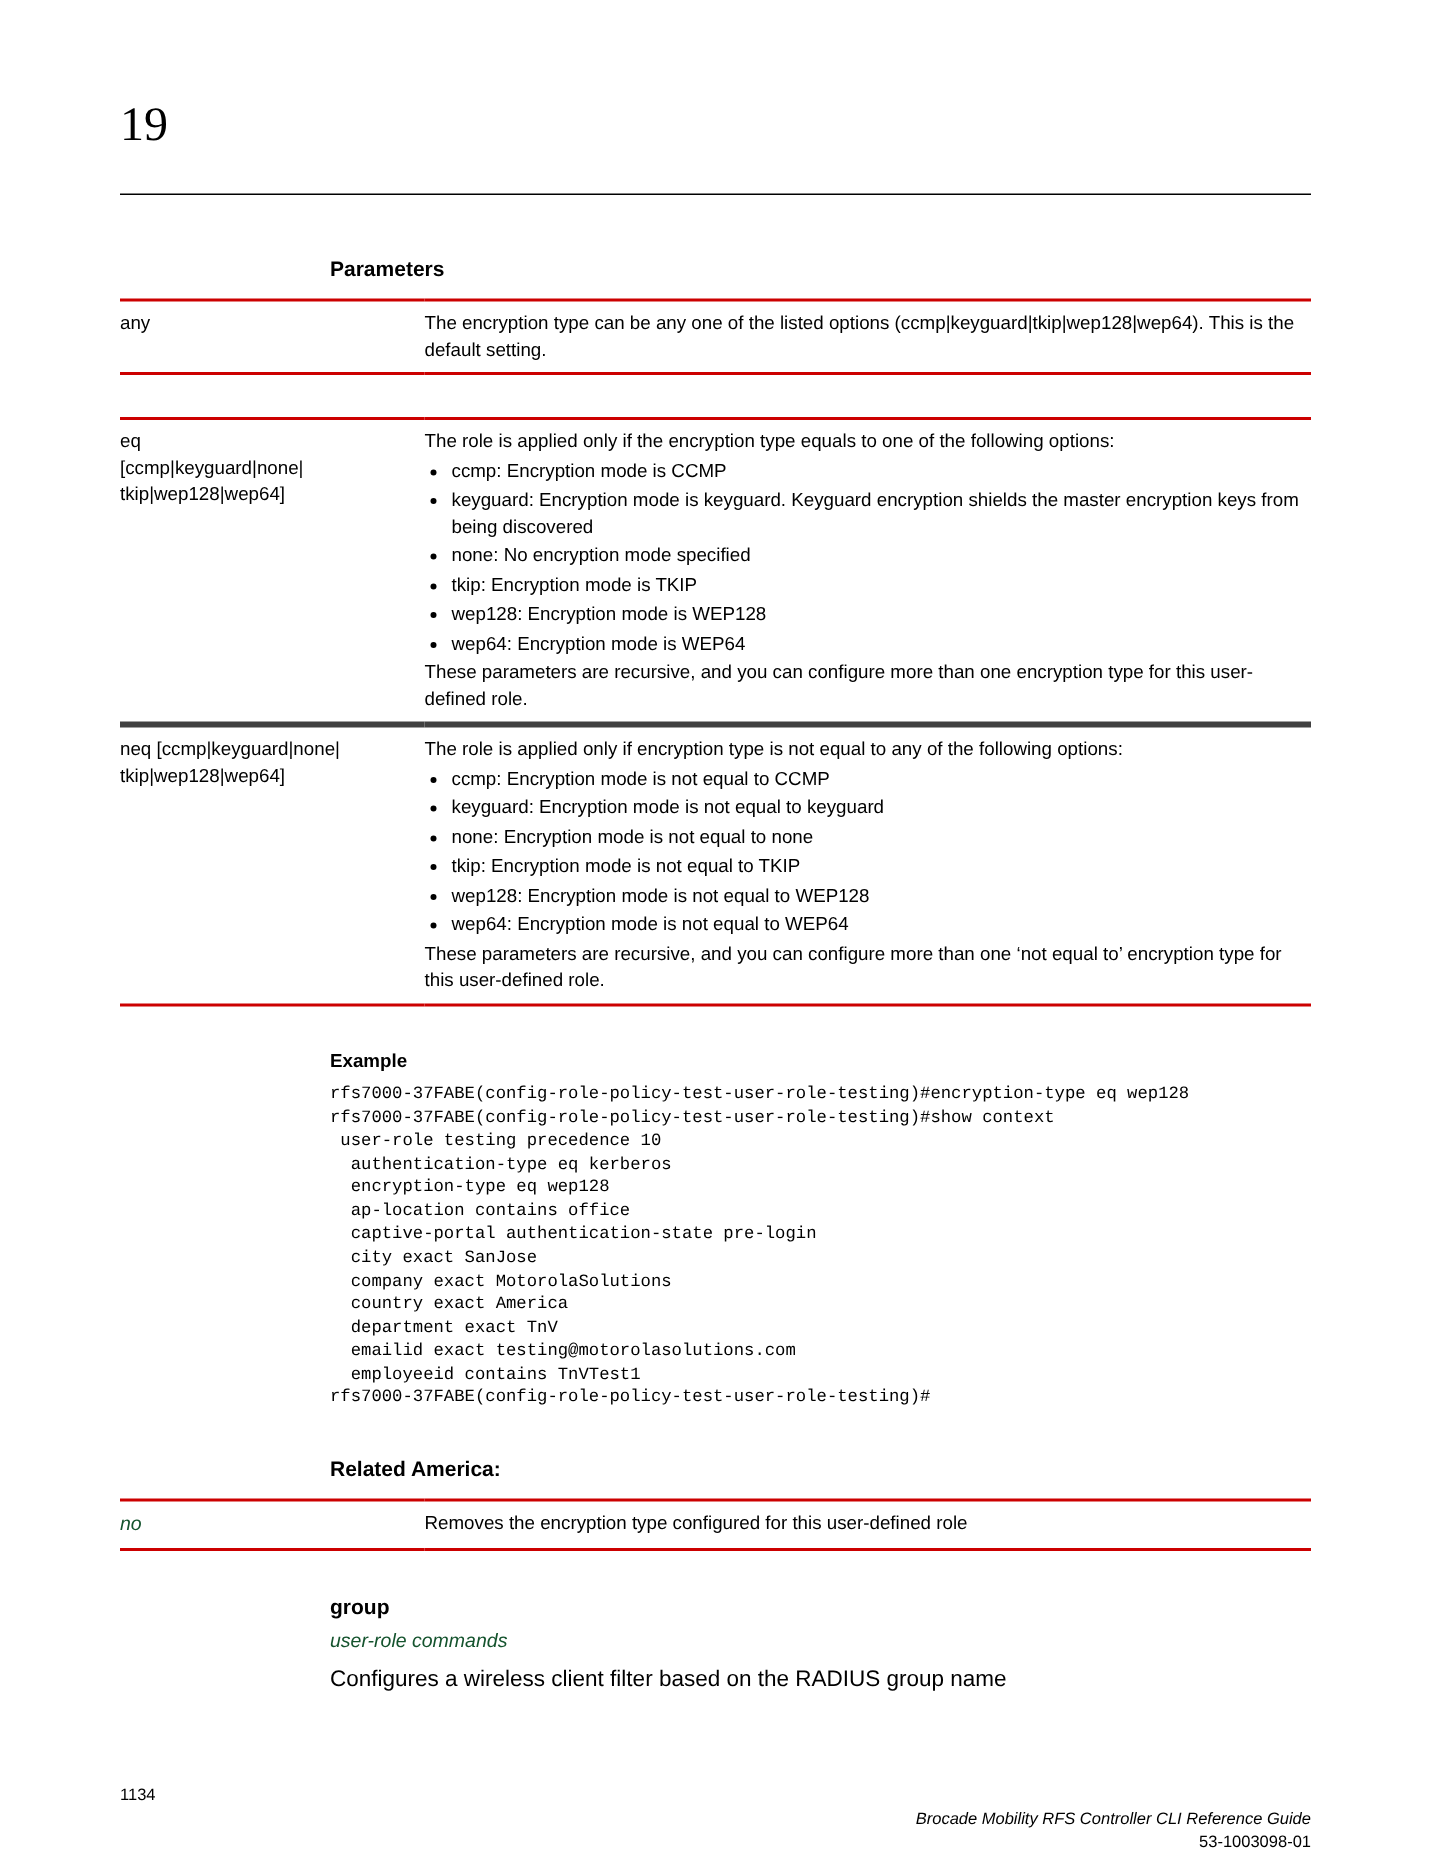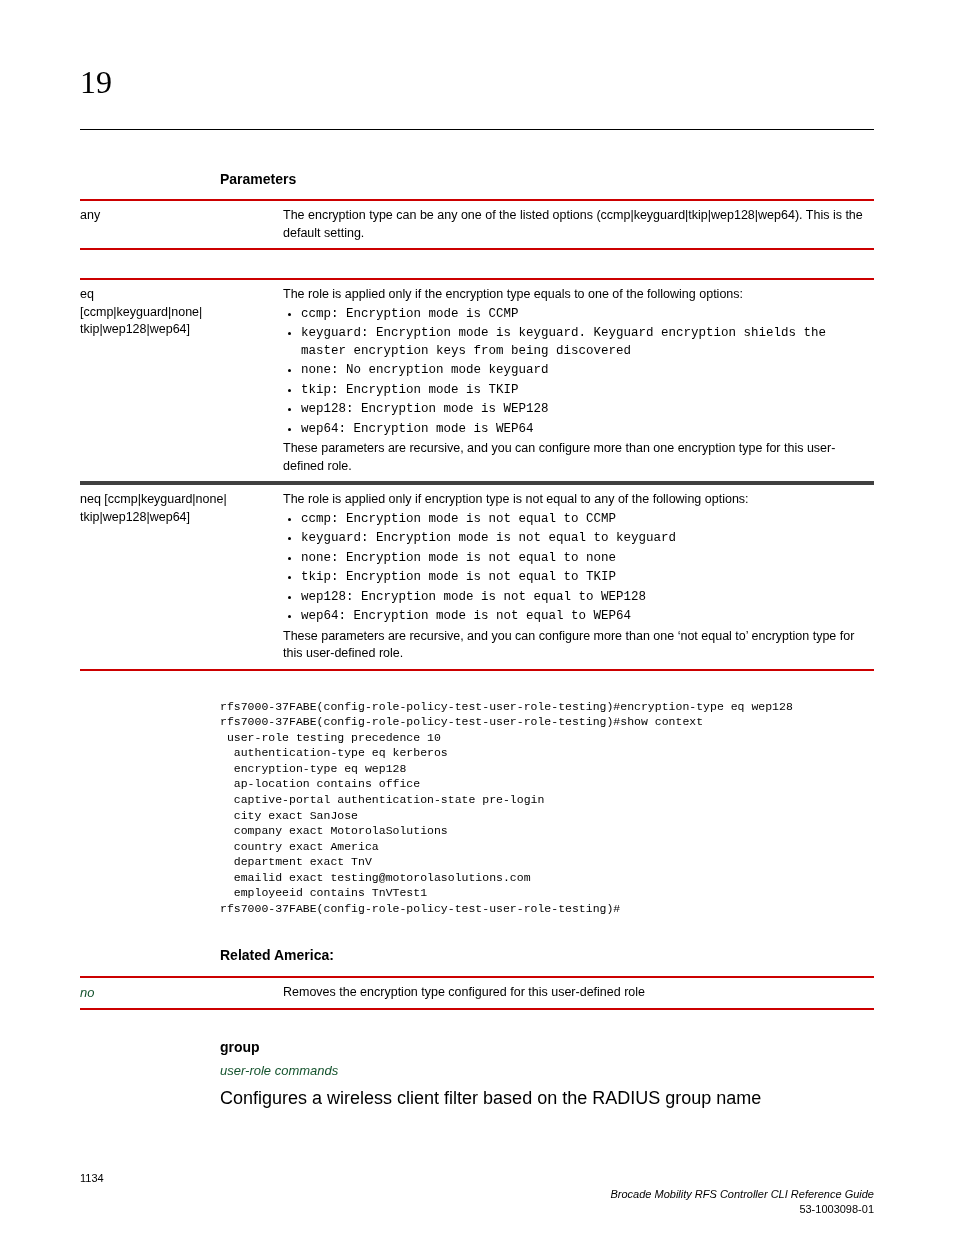--- a/index.html
+++ b/index.html
@@ -52,21 +52,20 @@
   }
   td.left-col {
     width: 195px;
     padding-right: 8px;
     margin-top: 12px;
   }
   ul.bullets {
     list-style: disc;
     margin: 2px 0 2px 18px;
     padding: 0;
-    font-family: Liberation Mono, monospace;
   }
   ul.bullets li {
     margin: 2px 0;
   }
   .example-heading {
     font-weight: bold;
     font-size: 12.5px;
     margin-bottom: 6px;
   }
   pre.example-code {
@@ -80,21 +79,21 @@
     font-weight: bold;
     font-size: 14px;
     margin: 14px 0 4px 0;
   }
   .link-text {
     color: #14532d;
     font-style: italic;
     font-size: 13px;
   }
   .group-desc {
-    font-size: 18px;
+    font-size: 15px;
     margin-top: 6px;
   }
   .footer {
     margin-top: 60px;
     font-size: 11px;
     display: flex;
     justify-content: space-between;
     flex-direction: column;
   }
 </style>
@@ -119,21 +118,21 @@
 
 <table class="param-table table-top table-bot">
   <tbody>
       <tr>
     <td class="left-col" id="t2r0-left">eq<br>[ccmp|keyguard|none|<br>tkip|wep128|wep64]</td>
     <td>
       <div>The role is applied only if the encryption type equals to one of the following options:</div>
       <ul class="bullets" id="t2r0-bullets">
             <li>ccmp: Encryption mode is CCMP</li>
             <li>keyguard: Encryption mode is keyguard. Keyguard encryption shields the master encryption keys from being discovered</li>
-            <li>none: No encryption mode keyguard</li>
+            <li>none: No encryption mode specified</li>
             <li>tkip: Encryption mode is TKIP</li>
             <li>wep128: Encryption mode is WEP128</li>
             <li>wep64: Encryption mode is WEP64</li>
           </ul>
       <div>These parameters are recursive, and you can configure more than one encryption type for this user-defined role.</div>
     </td>
   </tr>
   <tr class="row-sep">
     <td class="left-col" id="t2r1-left">neq [ccmp|keyguard|none|<br>tkip|wep128|wep64]</td>
     <td>
@@ -146,20 +145,21 @@
             <li>wep128: Encryption mode is not equal to WEP128</li>
             <li>wep64: Encryption mode is not equal to WEP64</li>
           </ul>
       <div>These parameters are recursive, and you can configure more than one ‘not equal to’ encryption type for this user-defined role.</div>
     </td>
   </tr>
 </tbody>
   </table>
 
 <div class="content-block">
+  <div class="example-heading">Example</div>
   <pre class="example-code">rfs7000-37FABE(config-role-policy-test-user-role-testing)#encryption-type eq wep128
 rfs7000-37FABE(config-role-policy-test-user-role-testing)#show context
  user-role testing precedence 10
   authentication-type eq kerberos
   encryption-type eq wep128
   ap-location contains office
   captive-portal authentication-state pre-login
   city exact SanJose
   company exact MotorolaSolutions
   country exact America

